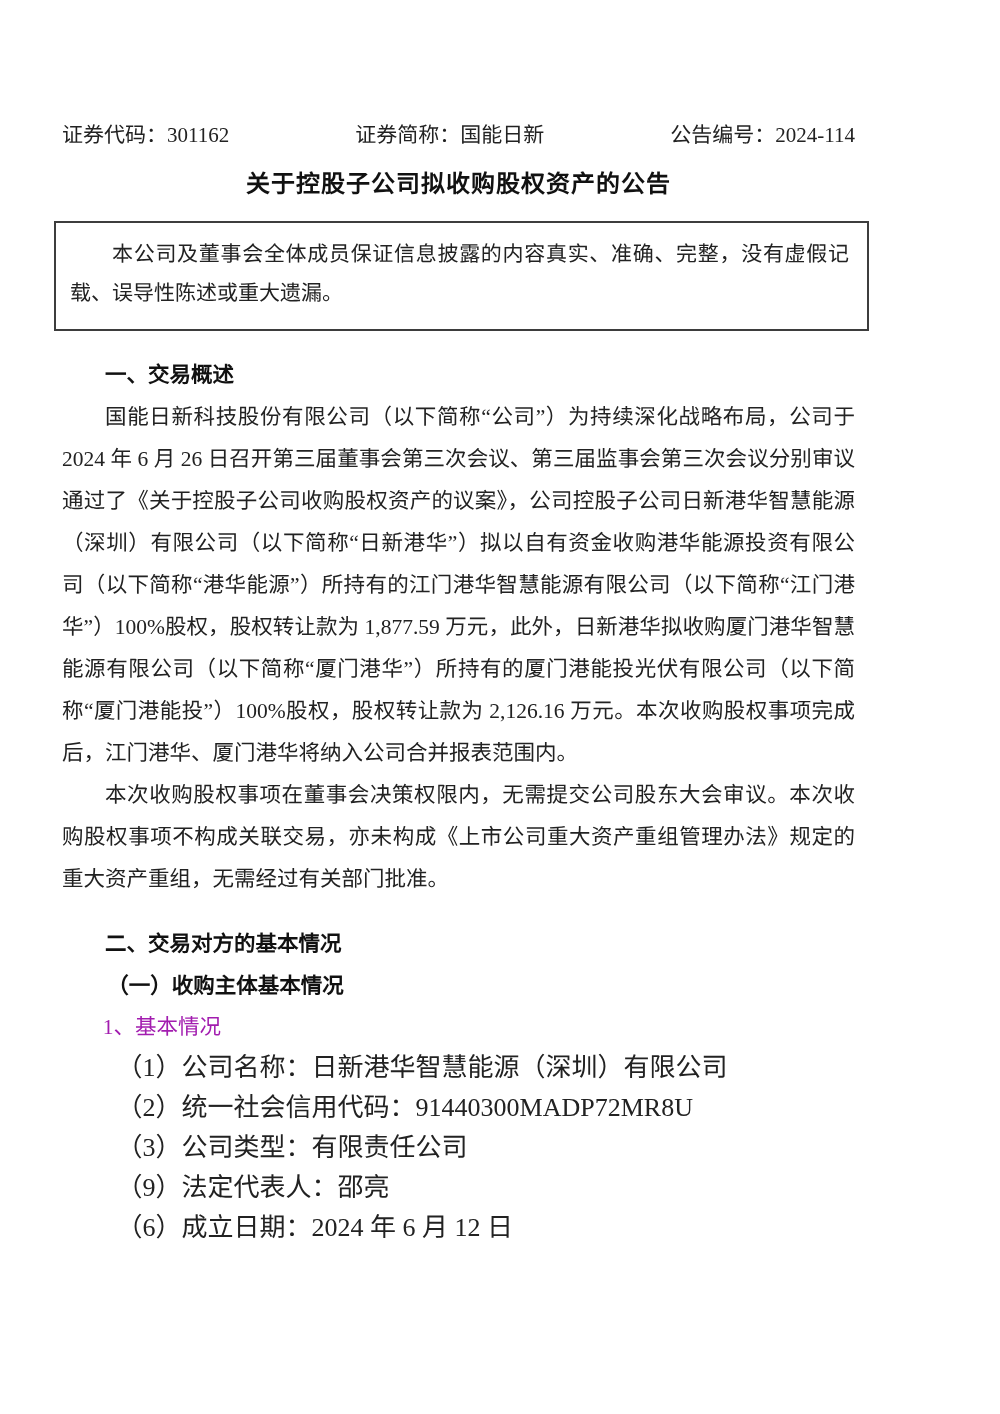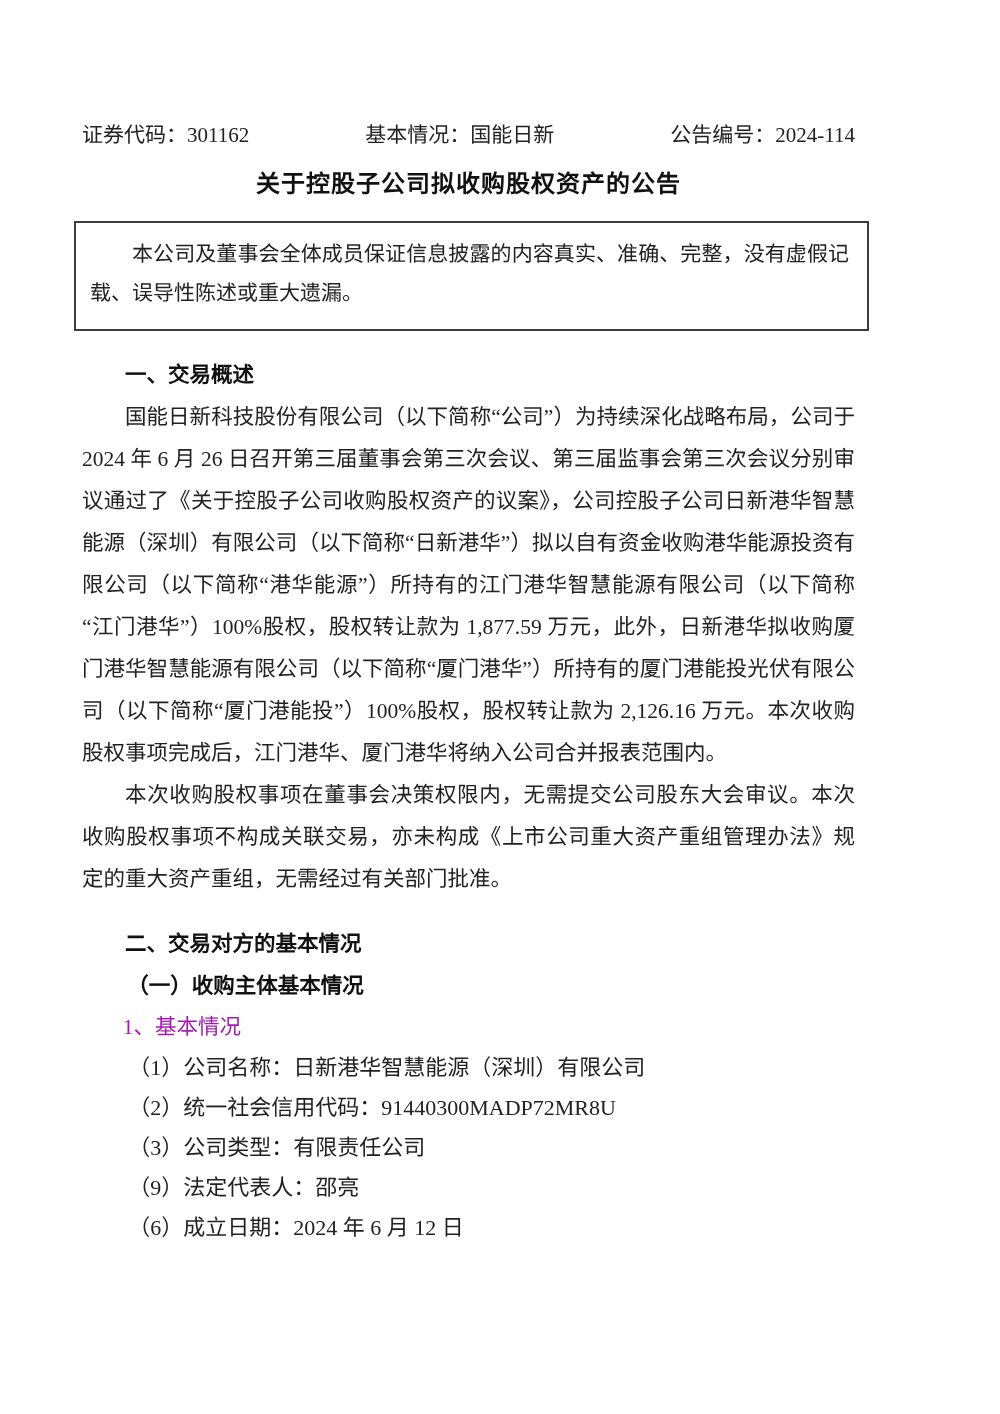--- a/index.html
+++ b/index.html
@@ -7,21 +7,21 @@
     background: #ffffff;
     font-family: "Liberation Serif", "DejaVu Serif", serif;
     color: #1f1f1f;
   }
   .page {
     position: relative;
     width: 1000px;
     height: 1414px;
     margin: 0 auto;
     background: #ffffff;
-    padding: 122px 145px 40px 82px;
+    padding: 122px 145px 40px 62px;
     overflow: hidden;
   }
   .doc-header {
     display: flex;
     justify-content: space-between;
     align-items: baseline;
     font-size: 21px;
     line-height: 26px;
     color: #222;
   }
@@ -77,34 +77,34 @@
     text-indent: 2.1em;
     color: #111;
   }
   .list-heading {
     font-size: 21.5px;
     line-height: 41px;
     text-indent: 1.9em;
     color: #a21caf;
   }
   .info-item {
-    font-size: 22px;
+    font-size: 26px;
     line-height: 40px;
     text-indent: 2.1em;
     color: #222;
   }
 </style>
 </head>
 <body>
 
 <div class="page">
 
   <div class="doc-header">
     <span>证券代码：301162</span>
-    <span>基本情况：国能日新</span>
+    <span>证券简称：国能日新</span>
     <span>公告编号：2024-114</span>
   </div>
 
   <h2 class="doc-subtitle">关于控股子公司拟收购股权资产的公告</h2>
 
   <div class="disclaimer-box">
     <p class="disclaimer-text">本公司及董事会全体成员保证信息披露的内容真实、准确、完整，没有虚假记载、误导性陈述或重大遗漏。</p>
   </div>
 
   <h3 class="sec-heading">一、交易概述</h3>

